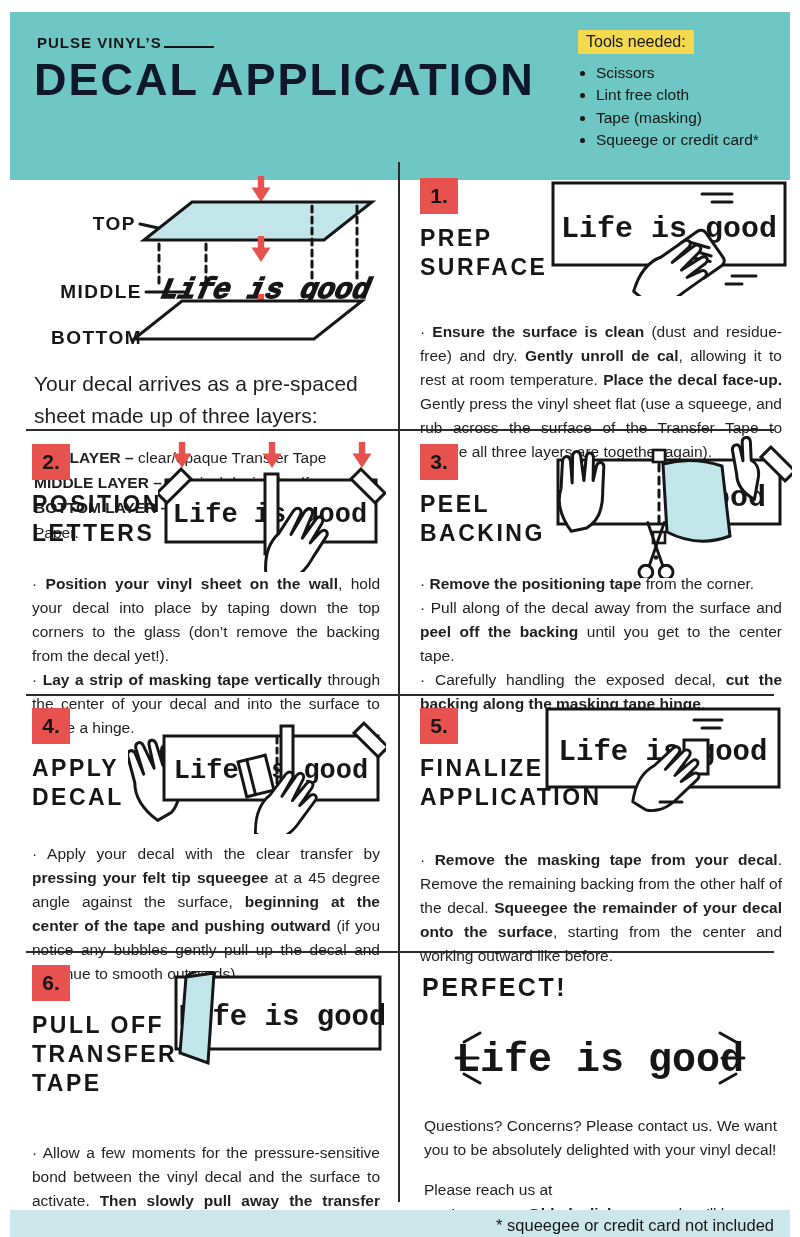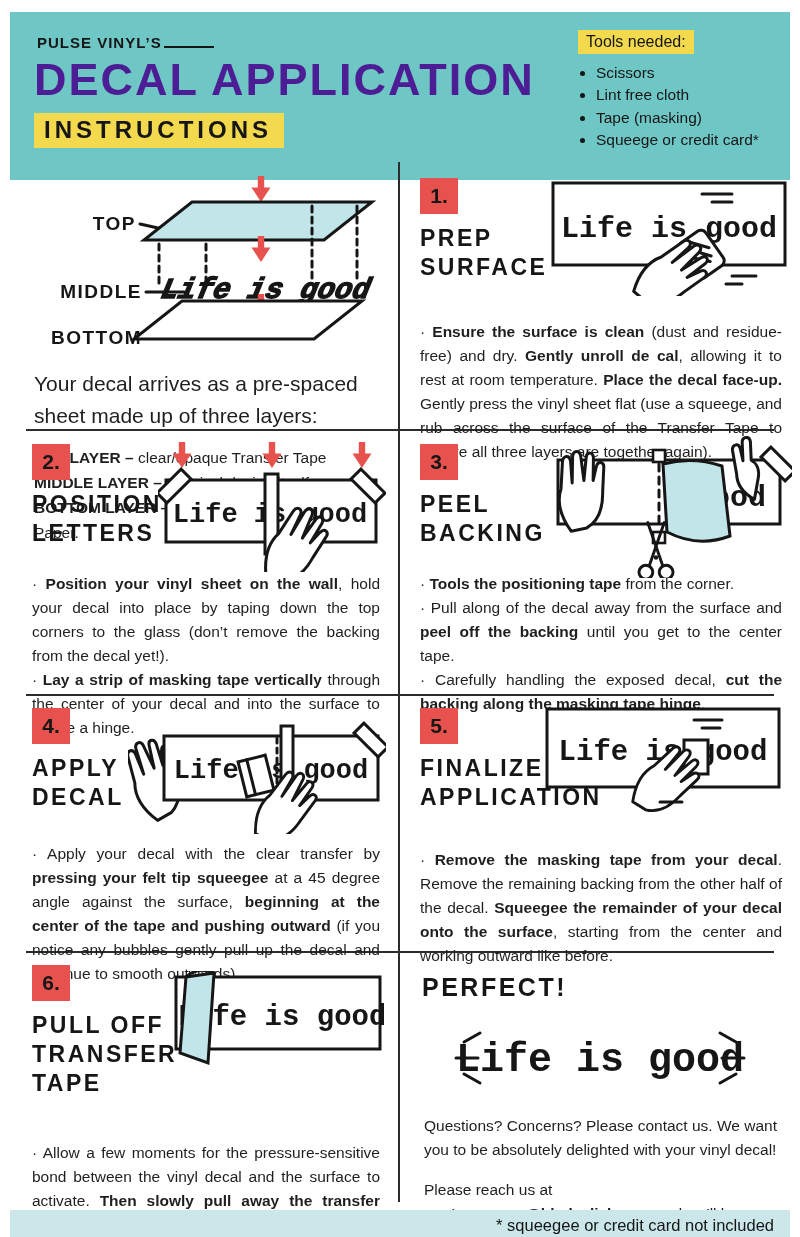--- a/index.html
+++ b/index.html
@@ -7,21 +7,21 @@
     --paleblue:#c2e5e9; --bar:#cbe7ea; --ink:#1b1b1b; --line:#2c2c2c;
   }
   html,body{margin:0;padding:0;background:#fff;}
   #page{position:relative;width:800px;height:1237px;background:#fff;
         font-family:"Liberation Sans",sans-serif;color:var(--ink);overflow:hidden;
         outline:1px solid #ececec;}
   
   .header{position:absolute;left:10px;top:12px;width:780px;height:168px;background:var(--teal);}
   .brand{position:absolute;left:27px;top:22px;font-size:15px;font-weight:bold;letter-spacing:1px;color:#161616;}
   .brand-rule{display:inline-block;width:50px;border-bottom:2px solid #161616;margin-left:2px;vertical-align:baseline;}
-  .main-title{position:absolute;left:24px;top:42px;font-size:45px;font-weight:bold;letter-spacing:2px;color:#4c1d95;}
+  .main-title{position:absolute;left:24px;top:42px;font-size:45px;font-weight:bold;letter-spacing:2px;color:#0f172a;}
   .subtitle{position:absolute;left:24px;top:101px;background:var(--yellow);color:#161616;
             font-size:24px;font-weight:bold;letter-spacing:4px;padding:3px 12px 4px 10px;}
   .tools{position:absolute;left:568px;top:18px;width:205px;}
   .tools-label{display:inline-block;background:var(--yellow);font-size:16px;padding:3px 8px;color:#161616;}
   .tools ul{margin:8px 0 0 18px;padding:0;font-size:15.5px;line-height:1.45;color:#161616;}
   .tools li{margin:0;}
   
   .vline{position:absolute;left:398px;top:162px;width:2px;height:1040px;background:var(--line);}
   .hline{position:absolute;left:26px;width:748px;height:2px;background:var(--line);}
   
@@ -87,21 +87,20 @@
         <circle cx="-11" cy="22" r="7.5"></circle>
         <circle cx="11" cy="22" r="7.5"></circle>
         <circle cx="0" cy="6" r="2.4" fill="#161616" stroke="none"></circle>
       </g>
     </defs>
   </svg>
 
   <div class="header">
     <div class="brand"><span>PULSE VINYL’S</span><span class="brand-rule"></span></div>
     <div class="main-title">DECAL APPLICATION</div>
-    <div class="subtitle">INSTRUCTIONS</div>
     <div class="tools">
       <span class="tools-label">Tools needed:</span>
       <ul>
         <li>Scissors</li>
         <li>Lint free cloth</li>
         <li>Tape (masking)</li>
         <li>Squeege or credit card*</li>
       </ul>
     </div>
   </div>
@@ -203,21 +202,21 @@
         <use href="#hand" transform="translate(44,50) rotate(-12)"></use>
         <rect x="115" y="14" width="12" height="12" fill="#fff" stroke="#161616" stroke-width="2.6"></rect>
         <line class="ln" x1="121" y1="28" x2="121" y2="88" stroke-width="2.4" stroke-dasharray="7 6"></line>
         <path d="M125,28 Q154,20 184,30 L192,100 Q160,112 129,96 Z" class="fill-pale" stroke="#161616" stroke-width="3"></path>
         <rect x="115" y="96" width="12" height="11" fill="#fff" stroke="#161616" stroke-width="2.6"></rect>
         <use href="#pinch" transform="translate(200,30) rotate(10)"></use>
         <use href="#scissors" transform="translate(118,116) scale(0.92)"></use>
       </svg>
     </div>
     <div class="step-body">
-      <p><span>· </span><b>Tools the positioning tape</b><span> from the corner.</span></p>
+      <p><span>· </span><b>Remove the positioning tape</b><span> from the corner.</span></p>
       <p><span>· Pull along of the decal away from the surface and </span><b>peel off the backing</b><span> until you get to the center tape.</span></p>
       <p><span>· Carefully handling the exposed decal, </span><b>cut the backing along the masking tape hinge</b><span>.</span></p>
     </div>
   </div>
 
   <div class="cell" id="cell-s4">
     <div class="step-top" style="height:134px;">
       <div class="badge">4.</div>
       <div class="step-title">
         <div>APPLY</div>

